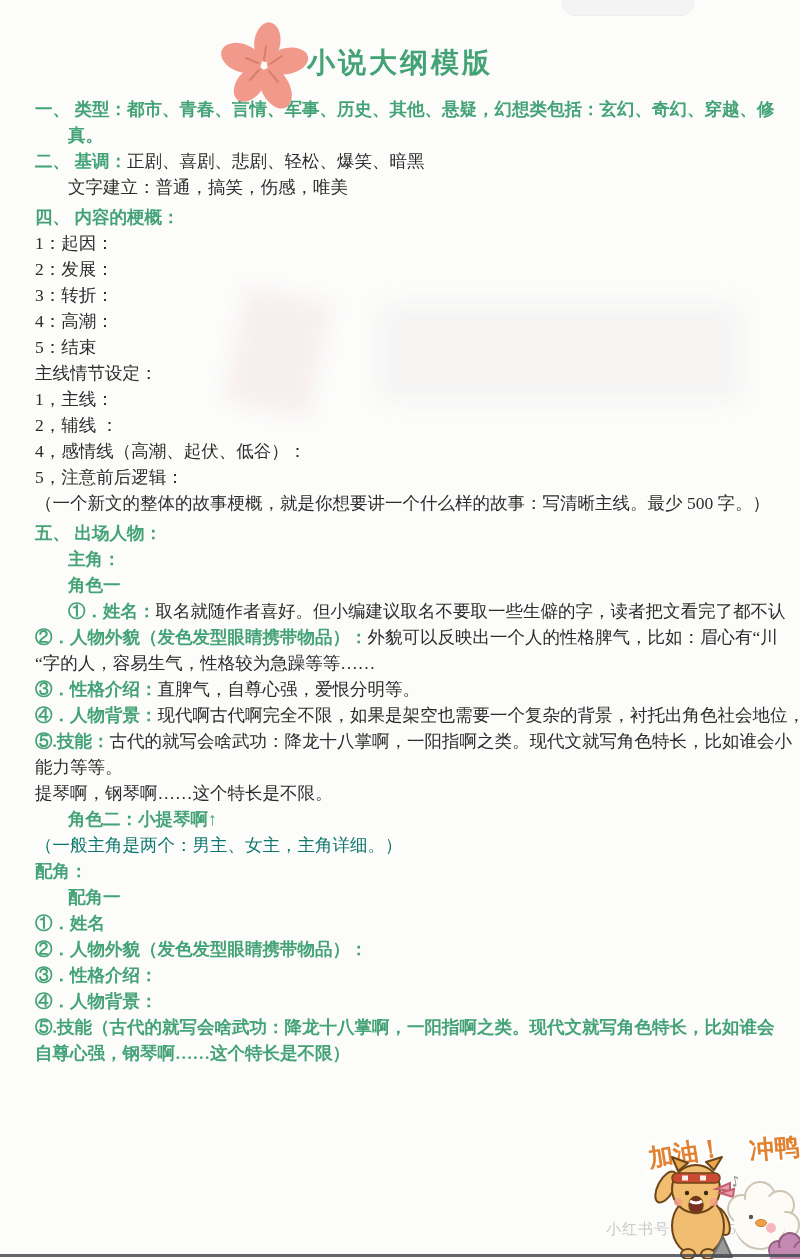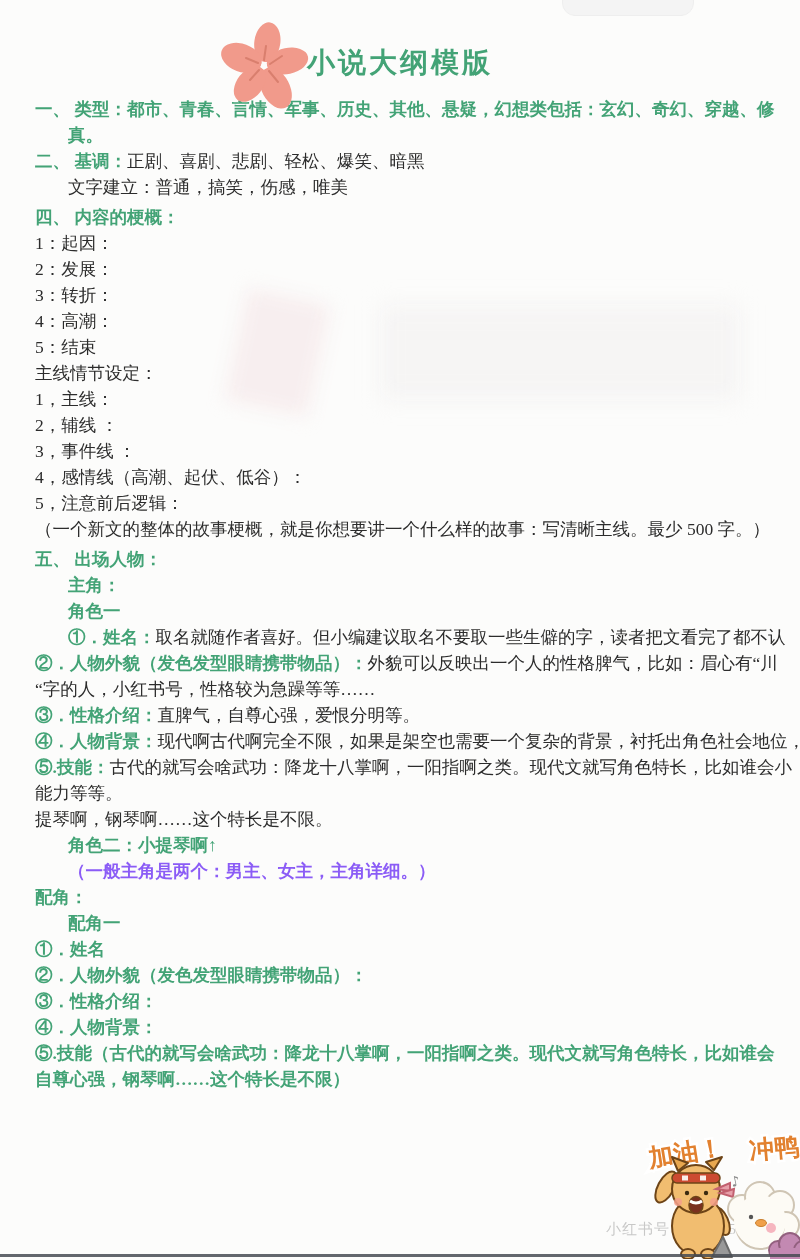--- a/index.html
+++ b/index.html
@@ -18,21 +18,21 @@
   .title{
     font-size:28px;font-weight:bold;color:#43a376;letter-spacing:3px;
     display:inline-block;
   }
   .flower{position:absolute;left:216px;top:20px;width:96px;height:92px;}
   .content{padding:14px 20px 0 35px;font-size:17.5px;}
   .line{line-height:26px;height:26px;white-space:nowrap;}
   .line.indent1{padding-left:33px;}
   .line.gap{margin-top:4px;}
   .green{color:#43a376;font-weight:bold;}
-  .red{color:#8b5cf6;font-weight:bold;margin-left:33px;}
+  .red{color:#0f766e;font-weight:normal;}
   
   .wm-blob1{
     position:absolute;left:235px;top:295px;width:85px;height:115px;
     background:rgba(242,222,224,.45);filter:blur(9px);transform:rotate(12deg);
   }
   .wm-blob2{
     position:absolute;left(380px);left:380px;top:305px;width:360px;height:95px;
     background:rgba(240,238,238,.55);filter:blur(11px);
   }
   .bottom-watermark{
@@ -83,30 +83,29 @@
     <div class="line indent1"><span>文字建立：普通，搞笑，伤感，唯美</span></div>
     <div class="line gap"><span class="green">四、 内容的梗概：</span></div>
     <div class="line"><span>1：起因：</span></div>
     <div class="line"><span>2：发展：</span></div>
     <div class="line"><span>3：转折：</span></div>
     <div class="line"><span>4：高潮：</span></div>
     <div class="line"><span>5：结束</span></div>
     <div class="line"><span>主线情节设定：</span></div>
     <div class="line"><span>1，主线：</span></div>
     <div class="line"><span>2，辅线 ：</span></div>
-    <div class="line"><span>3，事件线 ：</span></div>
     <div class="line"><span>4，感情线（高潮、起伏、低谷）：</span></div>
     <div class="line"><span>5，注意前后逻辑：</span></div>
     <div class="line"><span>（一个新文的整体的故事梗概，就是你想要讲一个什么样的故事：写清晰主线。最少 500 字。）</span></div>
     <div class="line gap"><span class="green">五、 出场人物：</span></div>
     <div class="line indent1"><span class="green">主角：</span></div>
     <div class="line indent1"><span class="green">角色一</span></div>
     <div class="line indent1"><span class="green">①．姓名：</span><span>取名就随作者喜好。但小编建议取名不要取一些生僻的字，读者把文看完了都不认</span></div>
     <div class="line"><span class="green">②．人物外貌（发色发型眼睛携带物品）：</span><span>外貌可以反映出一个人的性格脾气，比如：眉心有“川</span></div>
-    <div class="line"><span>“字的人，小红书号，性格较为急躁等等……</span></div>
+    <div class="line"><span>“字的人，容易生气，性格较为急躁等等……</span></div>
     <div class="line"><span class="green">③．性格介绍：</span><span>直脾气，自尊心强，爱恨分明等。</span></div>
     <div class="line"><span class="green">④．人物背景：</span><span>现代啊古代啊完全不限，如果是架空也需要一个复杂的背景，衬托出角色社会地位，</span></div>
     <div class="line"><span class="green">⑤.技能：</span><span>古代的就写会啥武功：降龙十八掌啊，一阳指啊之类。现代文就写角色特长，比如谁会小</span></div>
     <div class="line"><span>能力等等。</span></div>
     <div class="line"><span>提琴啊，钢琴啊……这个特长是不限。</span></div>
     <div class="line indent1"><span class="green">角色二：小提琴啊↑</span></div>
     <div class="line"><span class="red">（一般主角是两个：男主、女主，主角详细。）</span></div>
     <div class="line"><span class="green">配角：</span></div>
     <div class="line indent1"><span class="green">配角一</span></div>
     <div class="line"><span class="green">①．姓名</span></div>

